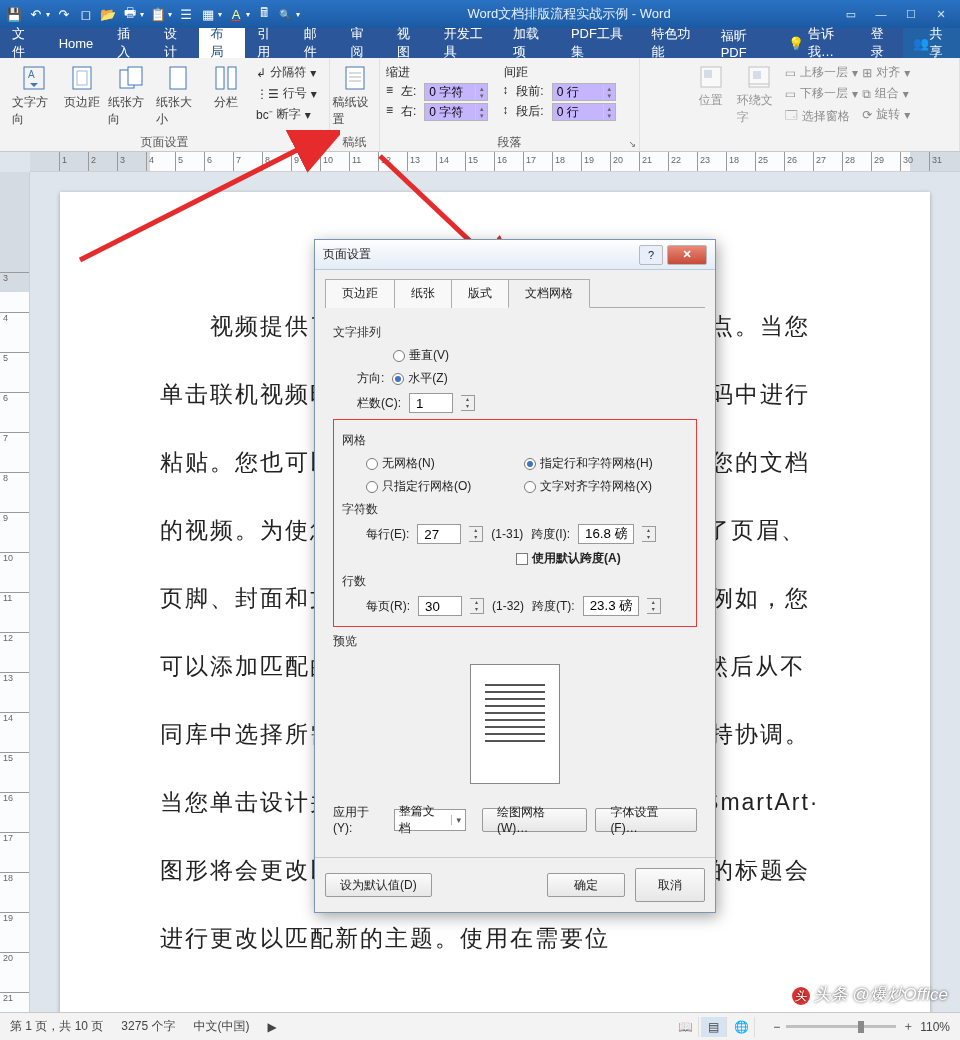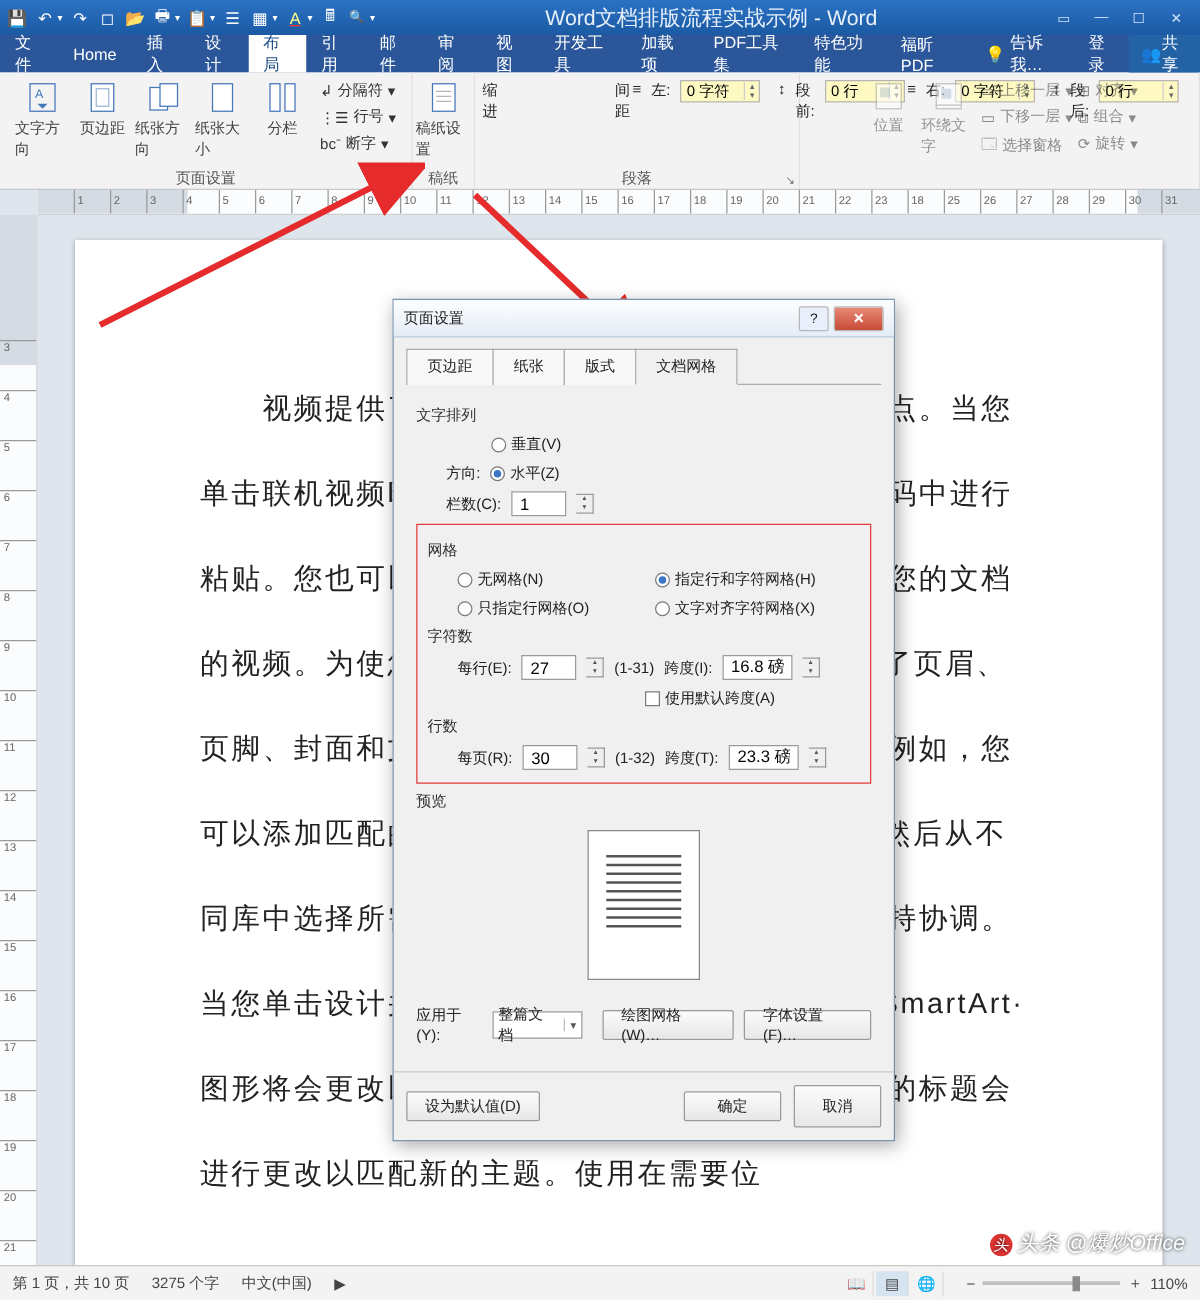--- a/index.html
+++ b/index.html
@@ -11,41 +11,41 @@
     --sel:#3995cf;
   }
   *{box-sizing:border-box;}
   body{margin:0;font-family:"Segoe UI","Microsoft YaHei",Arial,sans-serif;font-size:12px;color:var(--text);background:#dfe5ec;width:960px;height:1040px;overflow:hidden;position:relative;}
   
   .titlebar{background:linear-gradient(#2b72c4,#1b5aa3);color:#fff;height:28px;display:flex;align-items:center;padding:0 4px;}
   .qat{display:flex;align-items:center;gap:2px;}
   .qbtn{width:20px;height:22px;display:flex;align-items:center;justify-content:center;color:#fff;font-size:13px;}
   .qbtn.small{font-size:10px;}
   .drop{font-size:8px;margin-left:-2px;margin-right:2px;}
-  .title{flex:1;text-align:center;font-size:17px;color:#e8f1fb;}
+  .title{flex:1;text-align:center;font-size:13px;color:#e8f1fb;}
   .winctrl{display:flex;}
   .winbtn{width:30px;height:24px;display:flex;align-items:center;justify-content:center;color:#cfe3f7;font-size:11px;}
   
   .tabs{background:var(--blue);color:#fff;height:30px;display:flex;align-items:stretch;}
   .tab{padding:0 12px;display:flex;align-items:center;font-size:13px;}
   .tab.active{background:#fff;color:#1f4f86;}
   .tabs .spacer{flex:1;}
   .tab.right{padding:0 10px;font-size:13px;}
   .tab .lamp{margin-right:4px;}
   
   .ribbon{background:var(--ribbon-bg);border-bottom:1px solid var(--border);height:94px;display:flex;}
   .group{border-right:1px solid #e1e1e1;display:flex;flex-direction:column;align-items:center;position:relative;}
   .group .body{flex:1;display:flex;align-items:flex-start;padding:6px 6px 0 6px;gap:4px;}
   .group .label{height:18px;display:flex;align-items:center;justify-content:center;font-size:12px;color:#555;width:100%;position:relative;}
   .dlglauncher{position:absolute;right:3px;bottom:2px;font-size:9px;color:#6f6f6f;}
   .big{display:flex;flex-direction:column;align-items:center;width:44px;font-size:12px;color:#444;gap:2px;}
   .big svg{display:block;}
   .small-col{display:flex;flex-direction:column;gap:4px;font-size:12px;color:#333;}
   .small-row{display:flex;align-items:center;gap:4px;white-space:nowrap;}
-  .spin{display:inline-flex;align-items:center;border:1px solid #b5b5b5;background:#fef9c3;height:18px;}
+  .spin{display:inline-flex;align-items:center;border:1px solid #b5b5b5;background:#c4b5fd;height:18px;}
   .spin input{border:none;width:50px;font-size:12px;padding:0 4px;outline:none;background:transparent;}
   .spin .ud{display:flex;flex-direction:column;font-size:7px;line-height:7px;border-left:1px solid #ccc;width:12px;text-align:center;color:#666;}
   
   .ruler-h{height:20px;background:#fbfcfd;border-bottom:1px solid #d0d0d0;position:relative;margin-left:30px;overflow:hidden;}
   .ruler-h .mark{position:relative;height:100%;border-left:1px solid #9a9a9a;font-size:9px;color:#666;}
   .ruler-h .mark span{position:absolute;top:3px;left:2px;}
   .ruler-h .dark{position:absolute;top:0;bottom:0;background:var(--shade);}
   .wrap{position:relative;height:878px;}
   .ruler-v{position:absolute;left:0;top:0;bottom:0;width:30px;background:#fbfcfd;border-right:1px solid #d0d0d0;}
   .ruler-v .dark{position:absolute;left:0;right:0;background:var(--shade);}
@@ -218,21 +218,21 @@
           </svg>
           <span>稿纸设置</span>
         </div>
       </div>
     <div class="label">
         <span>稿纸</span>
       </div>
   </div>
 
   <div class="group" style="width:260px;">
-    <div class="body" style="gap:2px;align-items:stretch;width:100%;">
+    <div class="body" style="flex-direction:column;gap:2px;align-items:stretch;width:100%;">
       <div style="display:flex;gap:30px;">
           <span>缩进</span>
           <span style="margin-left:64px">间距</span>
         </div>
       <div style="display:flex;gap:8px;">
         <span>≡</span>
           <span>左:</span>
         <span class="spin">
             <input value="0 字符" style="">
             <span class="ud">
@@ -533,21 +533,21 @@
             <span>(1-31)</span>
             <span>跨度(I):</span>
             <span class="txtbox">
                 <input style="width: 46px;" value="16.8 磅">
               </span>
               <span class="ud2">
                 <span>▴</span>
                 <span>▾</span>
               </span>
           </div>
-          <div class="row" style="margin-left:150px;">
+          <div class="row" style="margin-left:150px;font-weight:bold;">
             <span class="chk">
                 <i></i>
                 <span>使用默认跨度(A)</span>
               </span>
           </div>
         </div>
         <div class="grp-title">行数</div>
         <div class="indent">
           <div class="row">
             <span>每页(R):</span>

